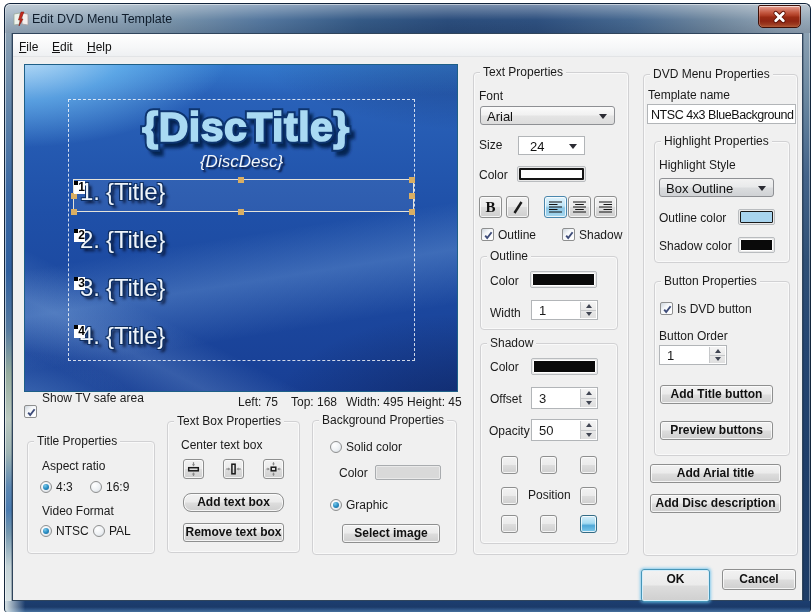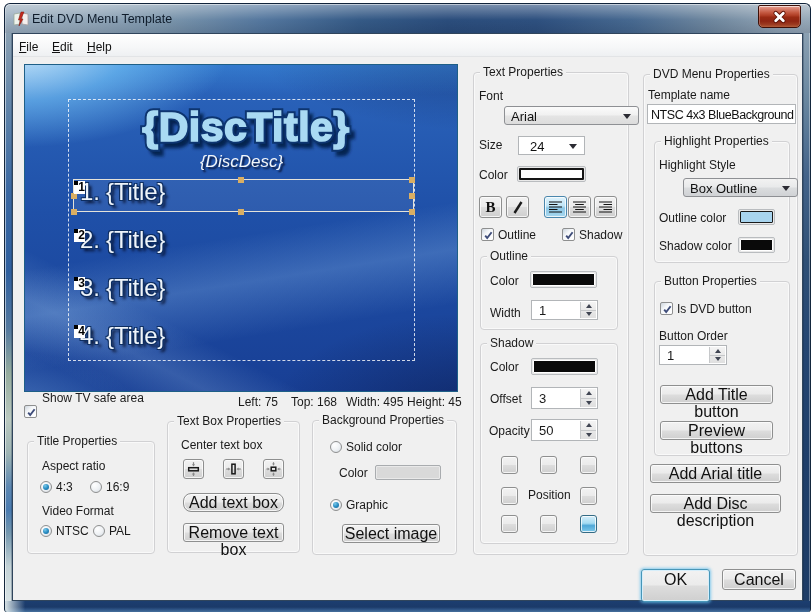--- a/index.html
+++ b/index.html
@@ -32,27 +32,27 @@
   #menubar{left:13px;top:34px;width:789px;height:23px;
     background:linear-gradient(180deg,#ffffff 0%,#f6f7f8 60%,#eef0f2 100%);
     border-bottom:1px solid #e2e4e6;box-sizing:border-box;}
   .menuitem{position:absolute;top:40px;font-size:12px;color:#111;}
   
   .groupbox{position:absolute;border:1px solid #d1d1d3;border-radius:4px;box-shadow:inset 0 0 0 1px rgba(255,255,255,.6);}
   .gblabel{position:absolute;top:-8px;left:6px;background:#f0f0f0;padding:0 3px;font-size:12px;white-space:nowrap;}
   .btn{position:absolute;box-sizing:border-box;border:1px solid #8e8f8f;border-radius:3px;
     background:linear-gradient(180deg,#f2f2f2 0%,#ebebeb 48%,#dddddd 52%,#cfcfcf 100%);
     box-shadow:inset 0 0 0 1px rgba(252,252,252,.8);
-    text-align:center;font-size:16px;color:#111;}
+    text-align:center;font-size:12px;color:#111;font-weight:bold;}
   .swatch{position:absolute;box-sizing:border-box;border:1px solid #898c8f;border-radius:2px;
     box-shadow:0 0 0 1px #e9e9e9 inset;}
   .swin{position:absolute;inset:1px;border-radius:1px;}
   .combo{position:absolute;box-sizing:border-box;border:1px solid #8e9094;border-radius:3px;
     background:linear-gradient(180deg,#fbfbfb 0%,#f1f1f1 45%,#e4e4e4 55%,#dcdcdc 100%);
-    font-size:13px;color:#111;margin-left:24px;}
+    font-size:13px;color:#111;}
   .combo .ctext{position:absolute;left:6px;top:2px;}
   .arrow{position:absolute;width:0;height:0;border-left:4px solid transparent;
     border-right:4px solid transparent;border-top:5px solid #2b2b33;}
   .edit{position:absolute;box-sizing:border-box;border:1px solid #b2b5b8;background:#ffffff;
     font-size:13px;color:#111;}
   .spin{position:absolute;box-sizing:border-box;border:1px solid #b2b5b8;background:#fff;}
   .spinbtns{position:absolute;right:1px;top:1px;bottom:1px;width:15px;
     border-left:1px solid #c6c8ca;background:linear-gradient(180deg,#f4f4f4,#dfdfdf);}
   .spinbtns:before,.spinbtns:after{content:"";position:absolute;left:50%;margin-left:-3px;width:0;height:0;
     border-left:3px solid transparent;border-right:3px solid transparent;}

